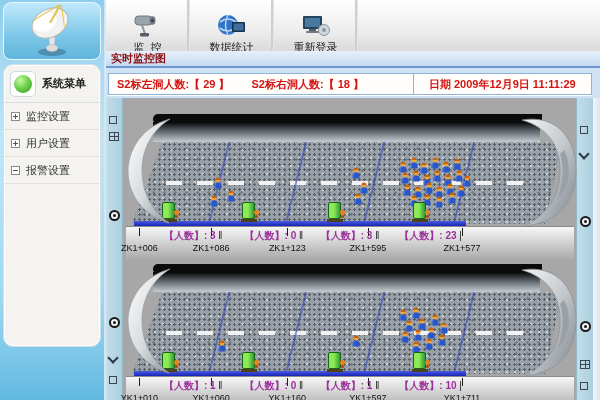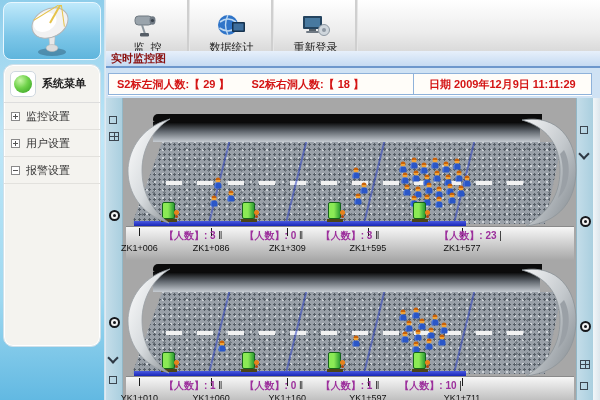--- a/index.html
+++ b/index.html
@@ -255,29 +255,29 @@
               <div class="person" style="left: 74.5%; top: 68%;"></div>
               <div class="person" style="left: 78%; top: 48%;"></div>
             </div>
             <div class="t-baseline"></div>
             <div class="t-labelstrip">
               <div class="t-tick" style="left: 3%;"></div>
               <div class="t-station" style="left: 3%;">ZK1+006</div>
               <div class="t-tick" style="left: 19%;"></div>
               <div class="t-station" style="left: 19%;">ZK1+086</div>
               <div class="t-tick" style="left: 36%;"></div>
-              <div class="t-station" style="left: 36%;">ZK1+309</div>
+              <div class="t-station" style="left: 36%;">ZK1+123</div>
               <div class="t-tick" style="left: 54%;"></div>
               <div class="t-station" style="left: 54%;">ZK1+595</div>
               <div class="t-tick" style="left: 75%;"></div>
               <div class="t-station" style="left: 75%;">ZK1+577</div>
               <div class="t-count" style="left: 15%;"><span>【人数】: 3</span><span class="tick"> ‖</span></div>
               <div class="t-count" style="left: 33%;"><span>【人数】: 0</span><span class="tick"> ‖</span></div>
               <div class="t-count" style="left: 50%;"><span>【人数】: 3</span><span class="tick"> ‖</span></div>
-              <div class="t-count" style="left: 68%; margin-left: 40px;"><span>【人数】: 23</span><span class="tick"> |</span></div>
+              <div class="t-count" style="left: 68%;"><span>【人数】: 23</span><span class="tick"> |</span></div>
             </div>
             <div class="device" style="left: 8%;"></div>
             <div class="device" style="left: 26%;"></div>
             <div class="device" style="left: 45%;"></div>
             <div class="device" style="left: 64%;"></div>
             <div class="portal-left"><svg width="46" height="106" viewBox="0 0 46 106">
                 <defs>
                   <linearGradient id="pl" x1="0" y1="0" x2="1" y2="1">
                     <stop offset="0" stop-color="#ffffff"></stop>
                     <stop offset="0.55" stop-color="#d6dadd"></stop>

